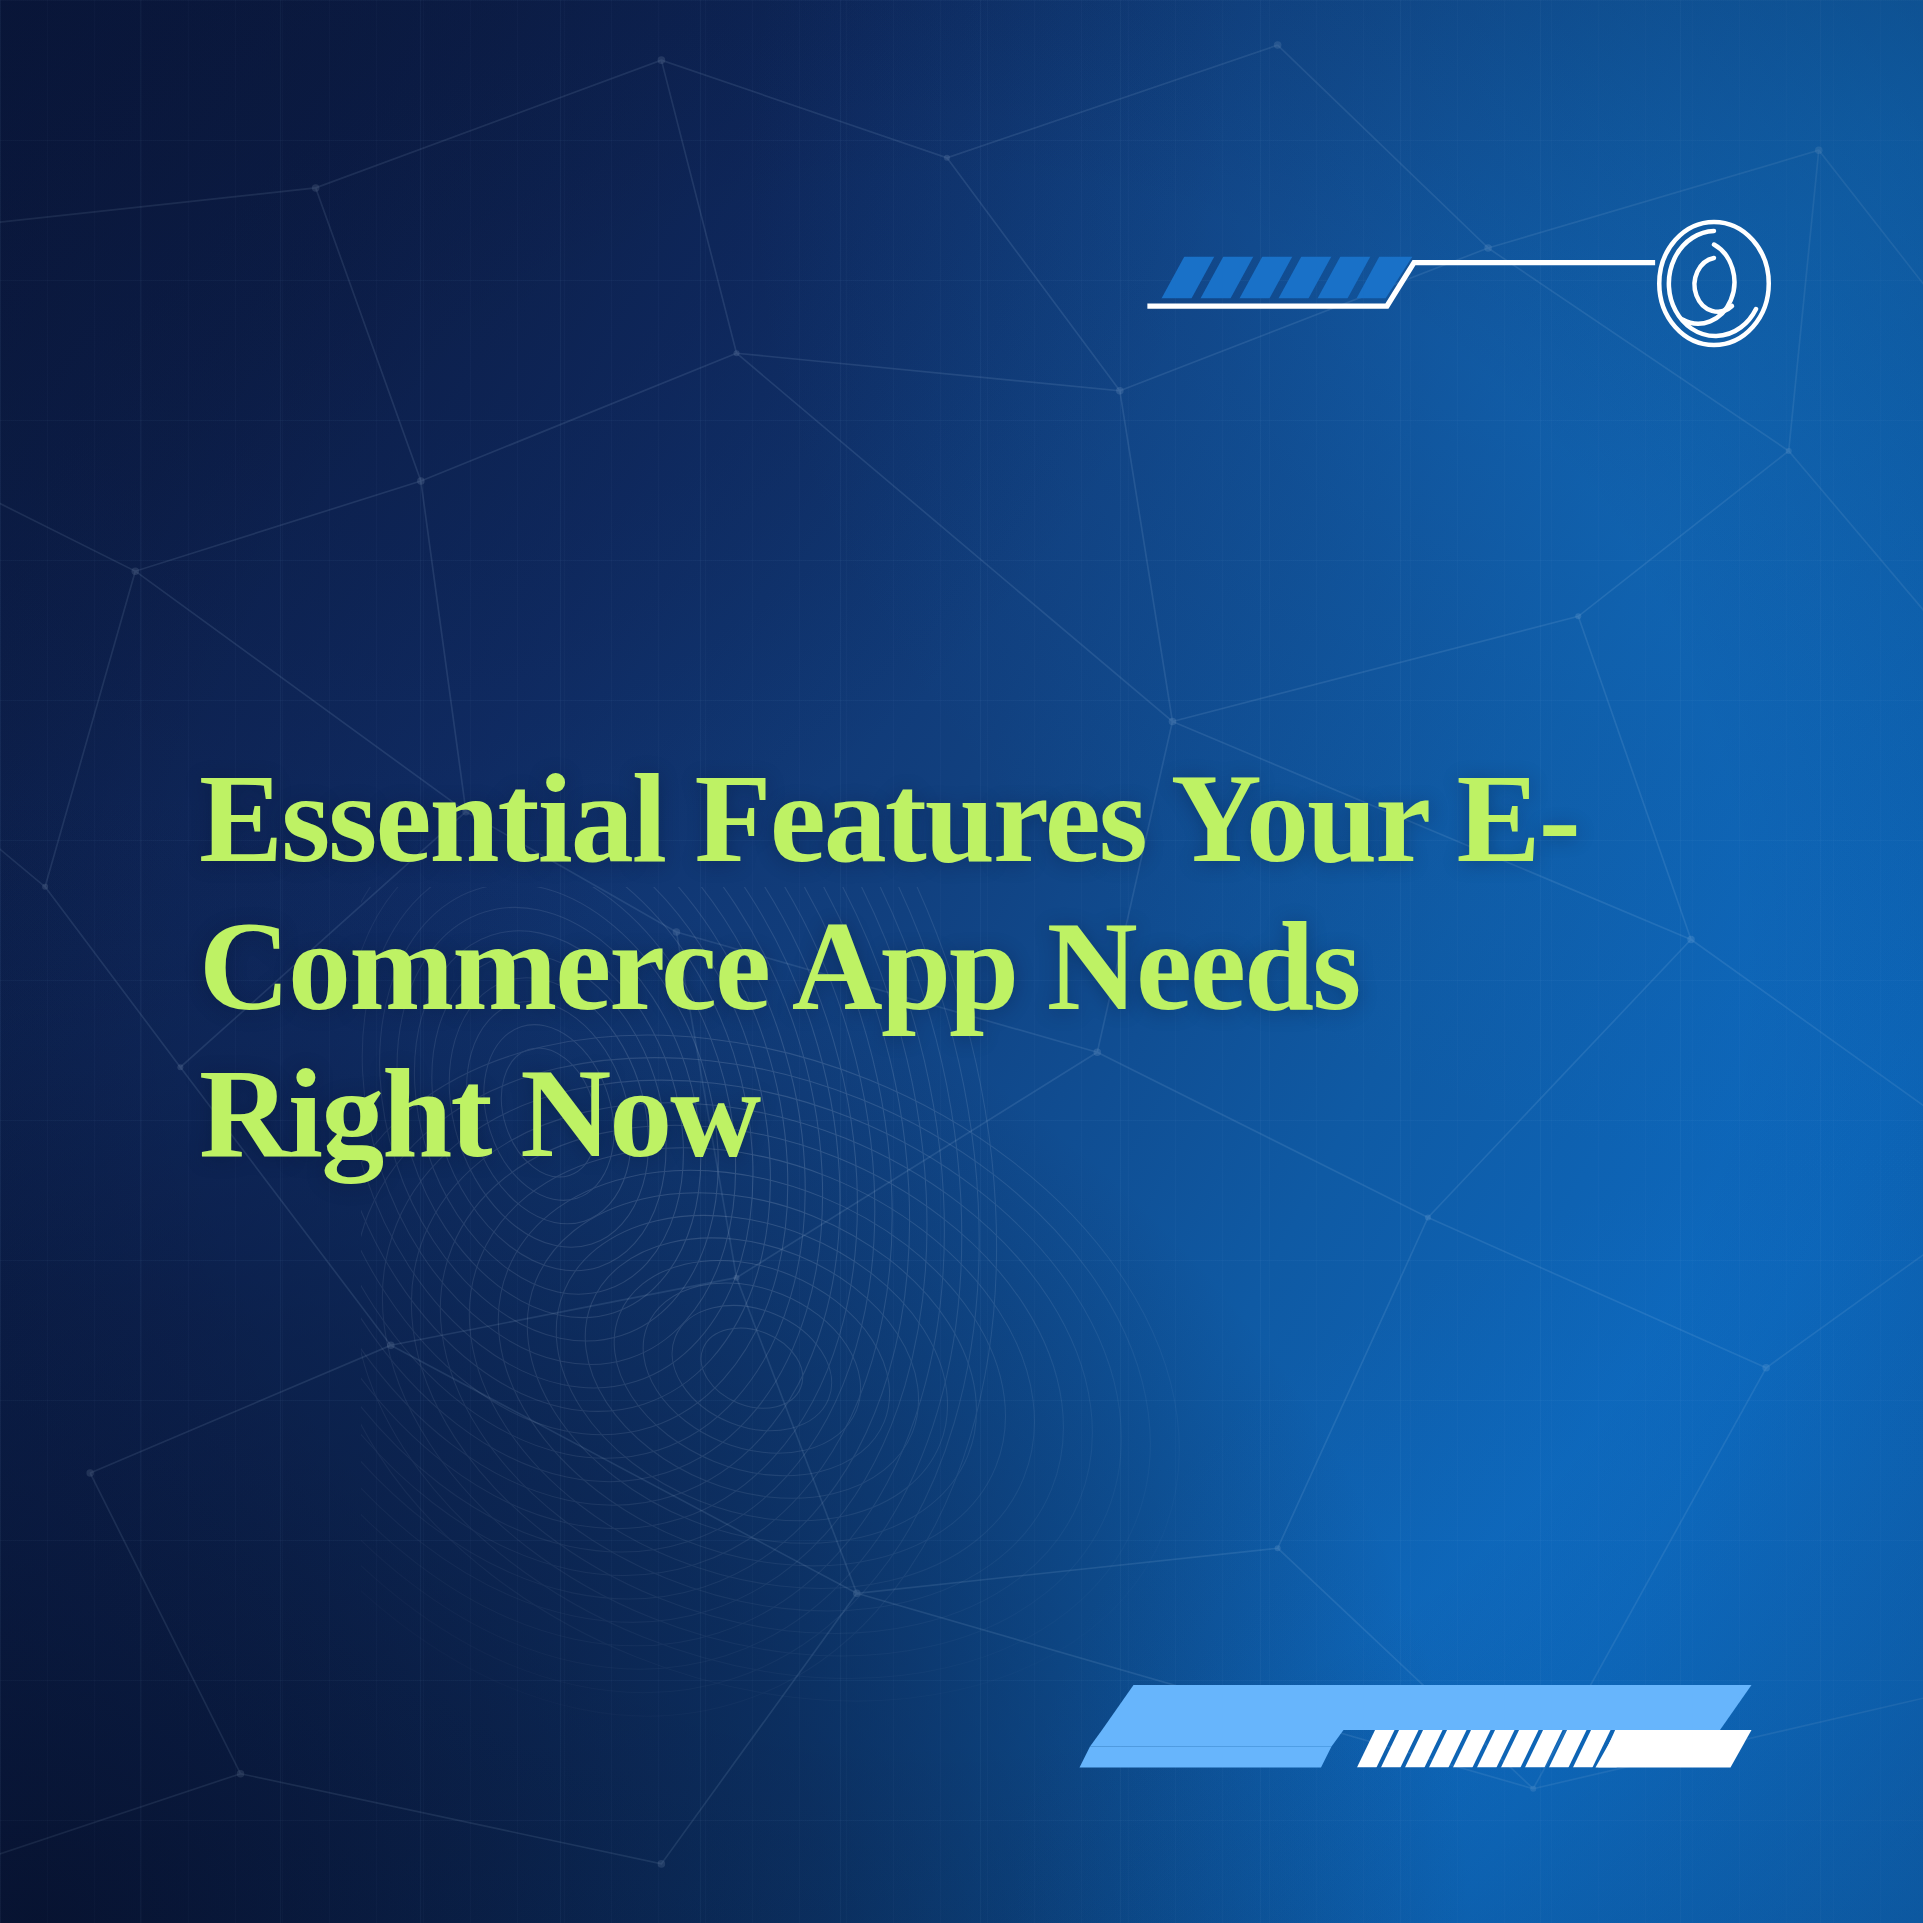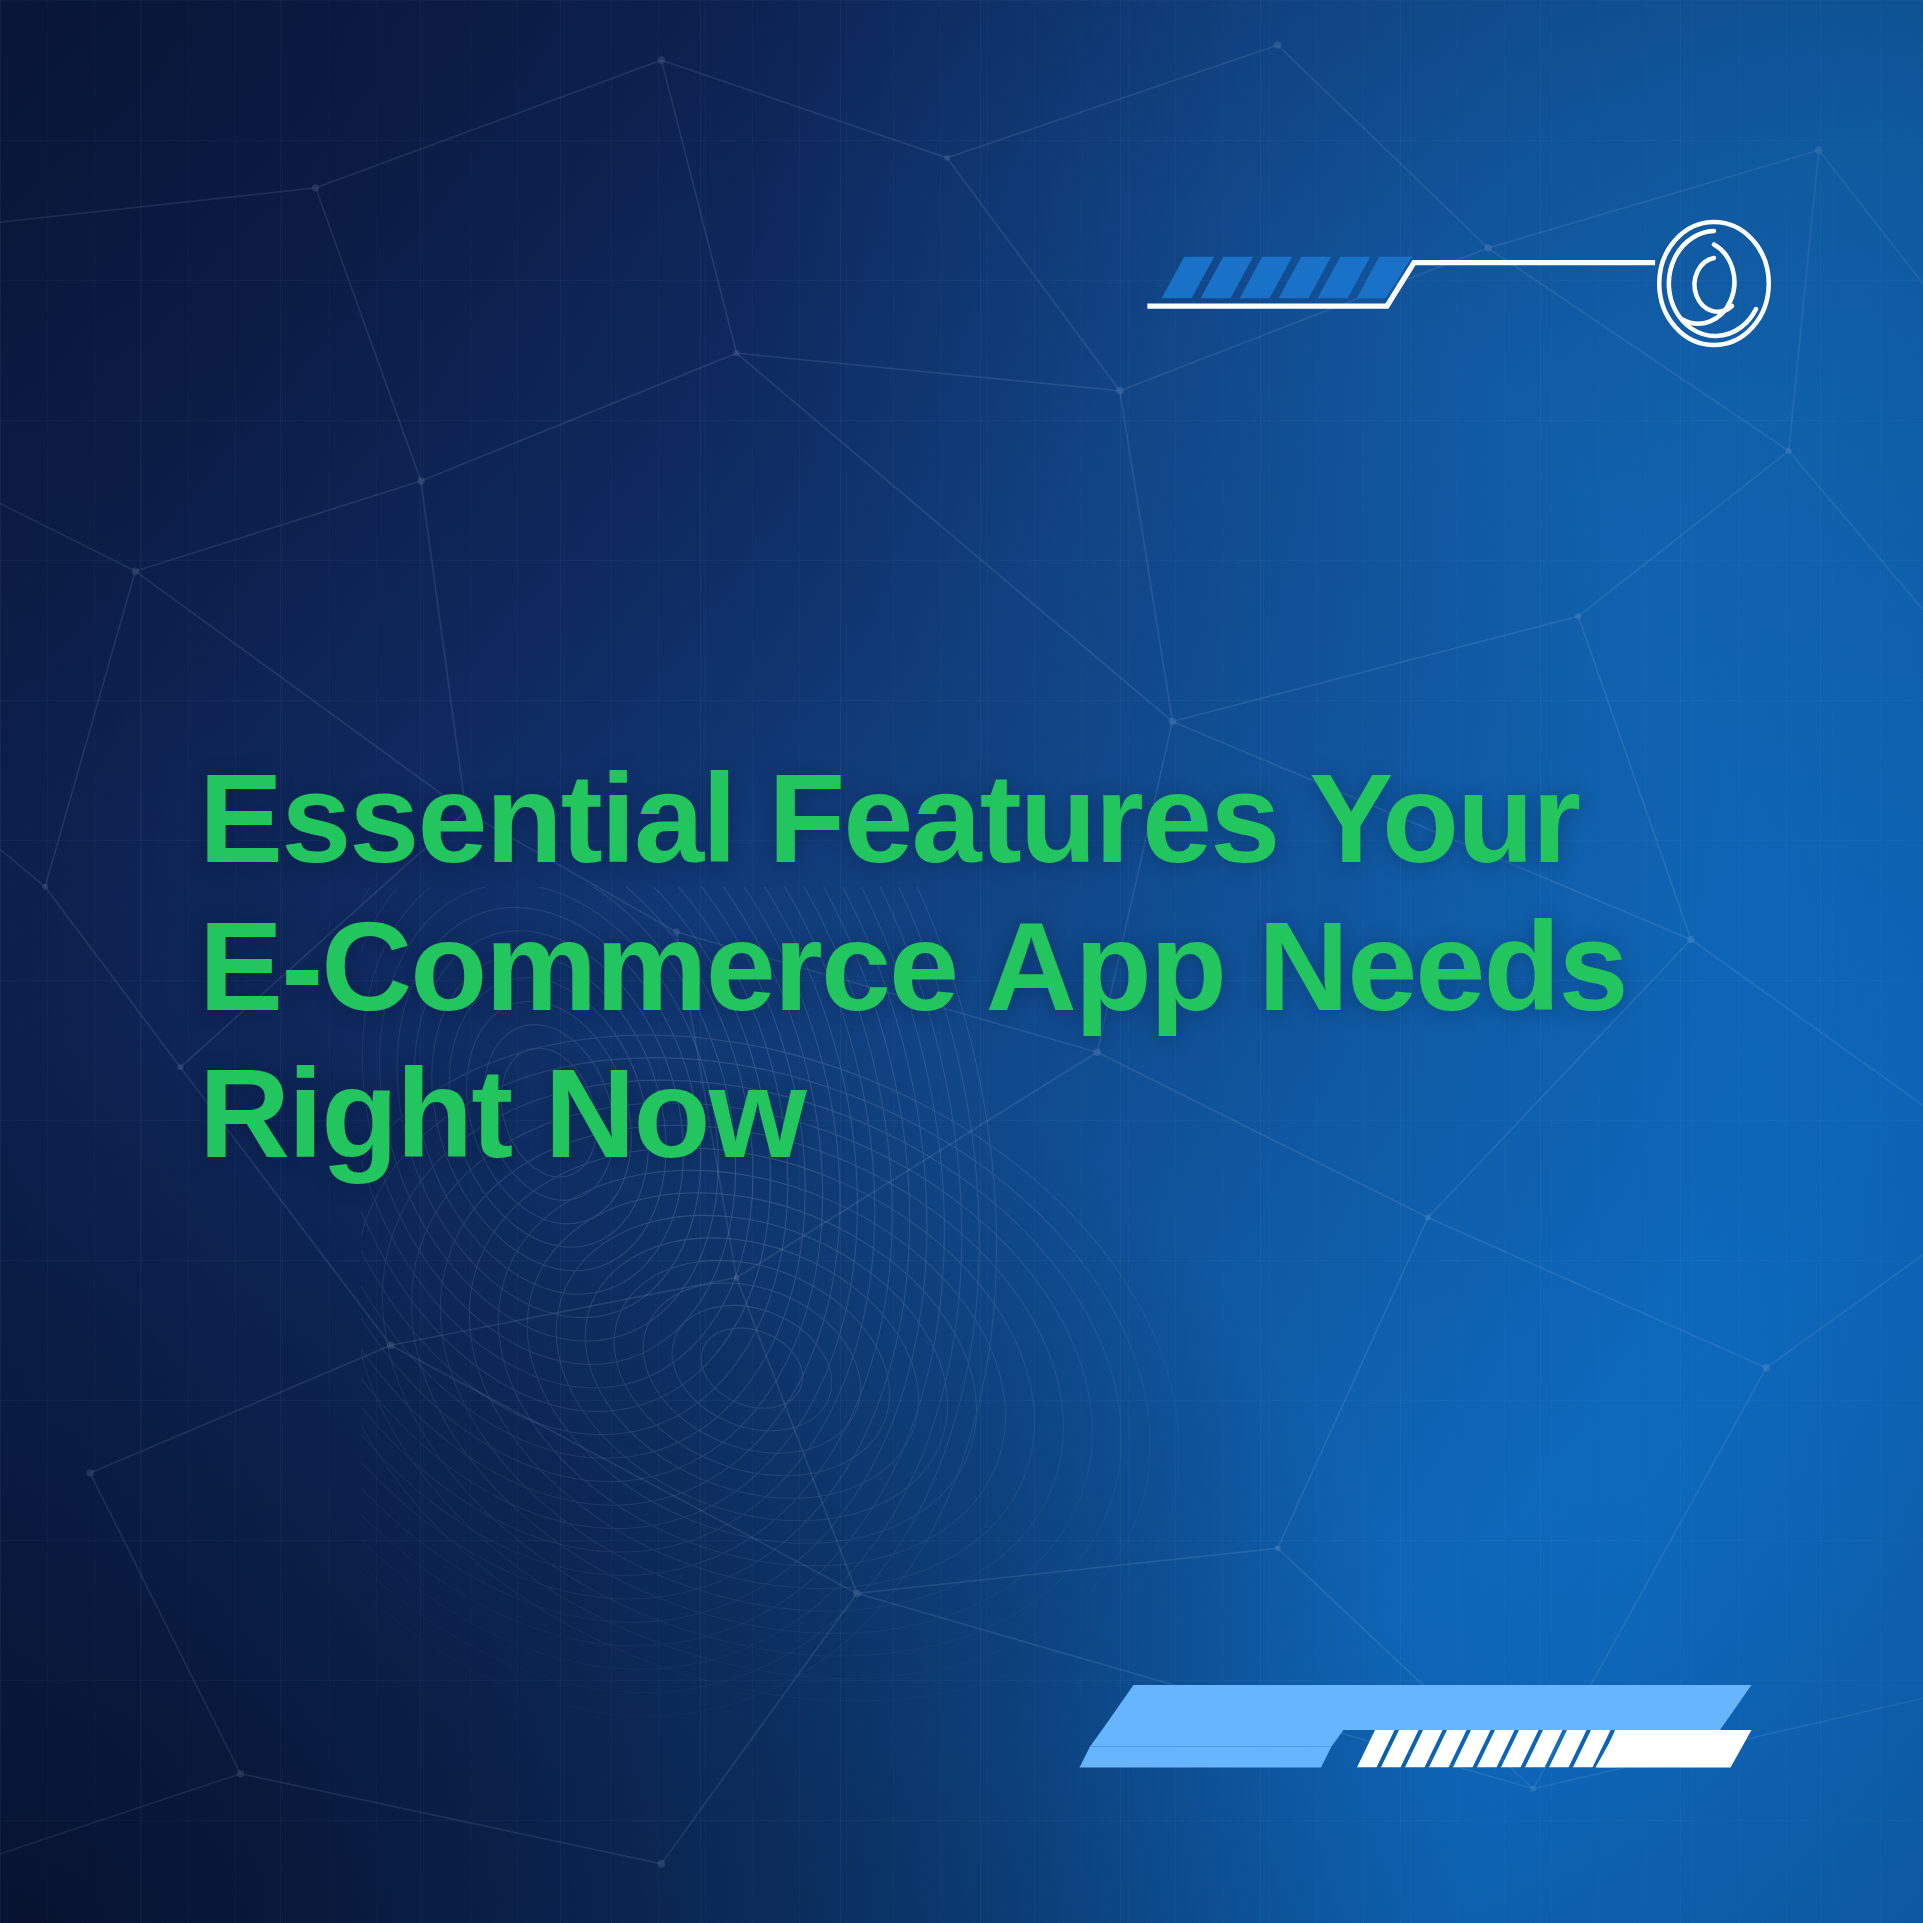--- a/index.html
+++ b/index.html
@@ -100,22 +100,22 @@
     width: 751px;
     height: 150px;
   }
 
   
   .headline {
     position: absolute;
     left: 199px;
     top: 661px;
     width: 1473px;
-    color: #22c55e;
-    font-family: Liberation Sans, sans-serif;
+    color: #bef264;
+    font-family: Liberation Serif, serif;
     font-weight: 700;
     font-size: 126px;
     line-height: 1.17;
     letter-spacing: -1.9px;
     white-space: pre-line;
     text-shadow: 0 1.5px 19.5px rgba(4,16,44,0.30);
   }
 </style>
 </head>
 <body>

